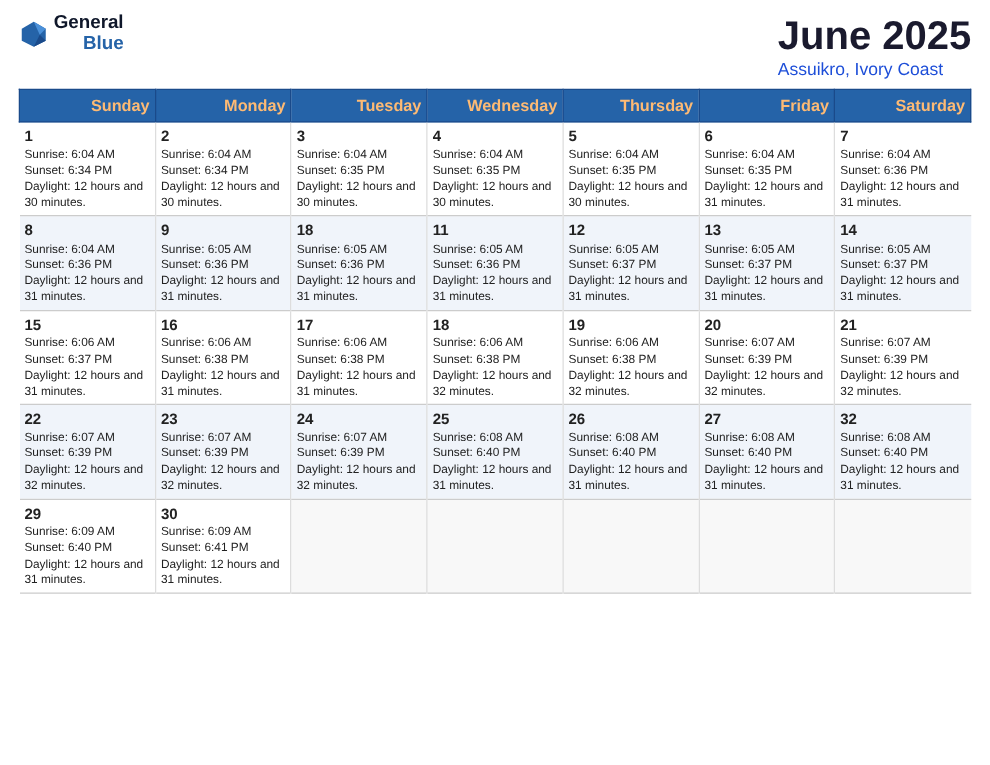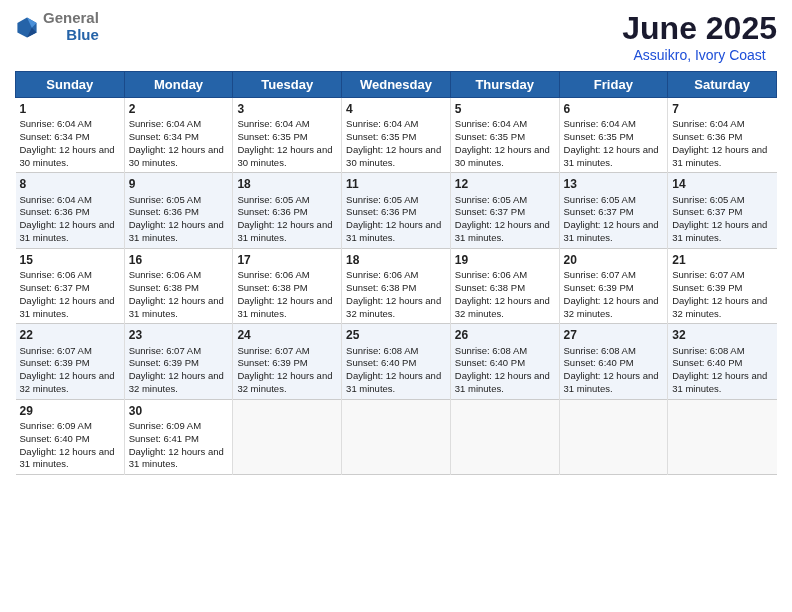--- a/index.html
+++ b/index.html
@@ -24,43 +24,43 @@
     .logo {
       display: flex;
       align-items: center;
       gap: 4px;
     }
     .logo-icon {
       width: 24px;
       height: 24px;
     }
     .title-block {
-      text-align: center;
+      text-align: left;
     }
     .main-title {
       font-size: 32px;
       font-weight: bold;
       color: #1a1a2e;
     }
     .subtitle {
       font-size: 14px;
       color: #1d4ed8;
     }
     table {
       width: 100%;
       border-collapse: collapse;
       table-layout: fixed;
     }
     thead th {
       background: #2563a8;
-      color: #ffffff;
+      color: #fdba74;
       font-size: 13px;
       font-weight: bold;
       padding: 5px 4px;
-      text-align: center;
+      text-align: right;
       border: 1px solid #1a4a8a;
     }
     tbody tr {
       border-bottom: 1px solid #ccc;
     }
     tbody tr:nth-child(even) {
       background: #f0f4fa;
     }
     tbody tr:nth-child(odd) {
       background: #fff;
@@ -91,21 +91,21 @@
 
 <div class="container">
   <div class="header">
     <div class="logo">
       <svg class="logo-icon" viewBox="0 0 30 30" xmlns="http://www.w3.org/2000/svg">
         <polygon points="15,3 27,10 27,22 15,28 3,22 3,10" fill="#2563a8"></polygon>
         <polygon points="15,3 27,10 21,16" fill="#4a90d9"></polygon>
         <polygon points="15,28 27,22 21,16" fill="#1a4a8a"></polygon>
       </svg>
       <div>
-        <div style="font-size:15px;font-weight:bold;color:#737373;line-height:1.1;">General</div>
+        <div style="font-size:15px;font-weight:bold;color:#0f172a;line-height:1.1;">General</div>
         <div style="font-size:15px;font-weight:bold;color:#2563a8;line-height:1.1;text-align:right;">Blue</div>
       </div>
     </div>
     <div class="title-block">
       <div class="main-title">June 2025</div>
       <div class="subtitle">Assuikro, Ivory Coast</div>
     </div>
   </div>
 
   <table>

